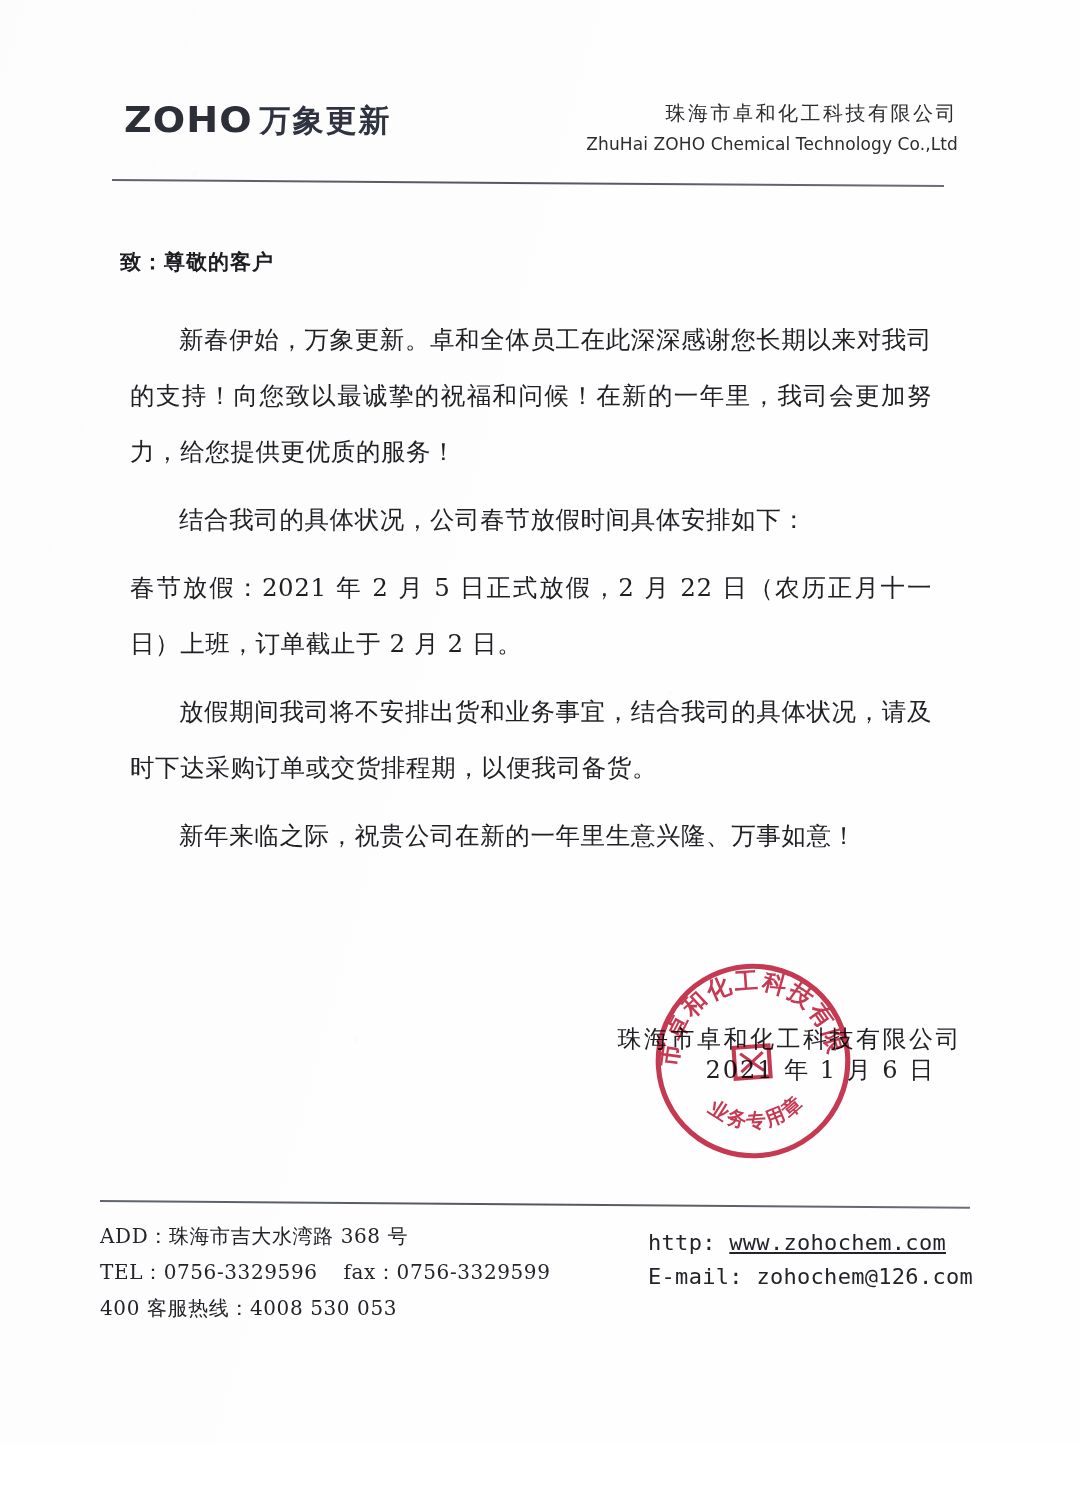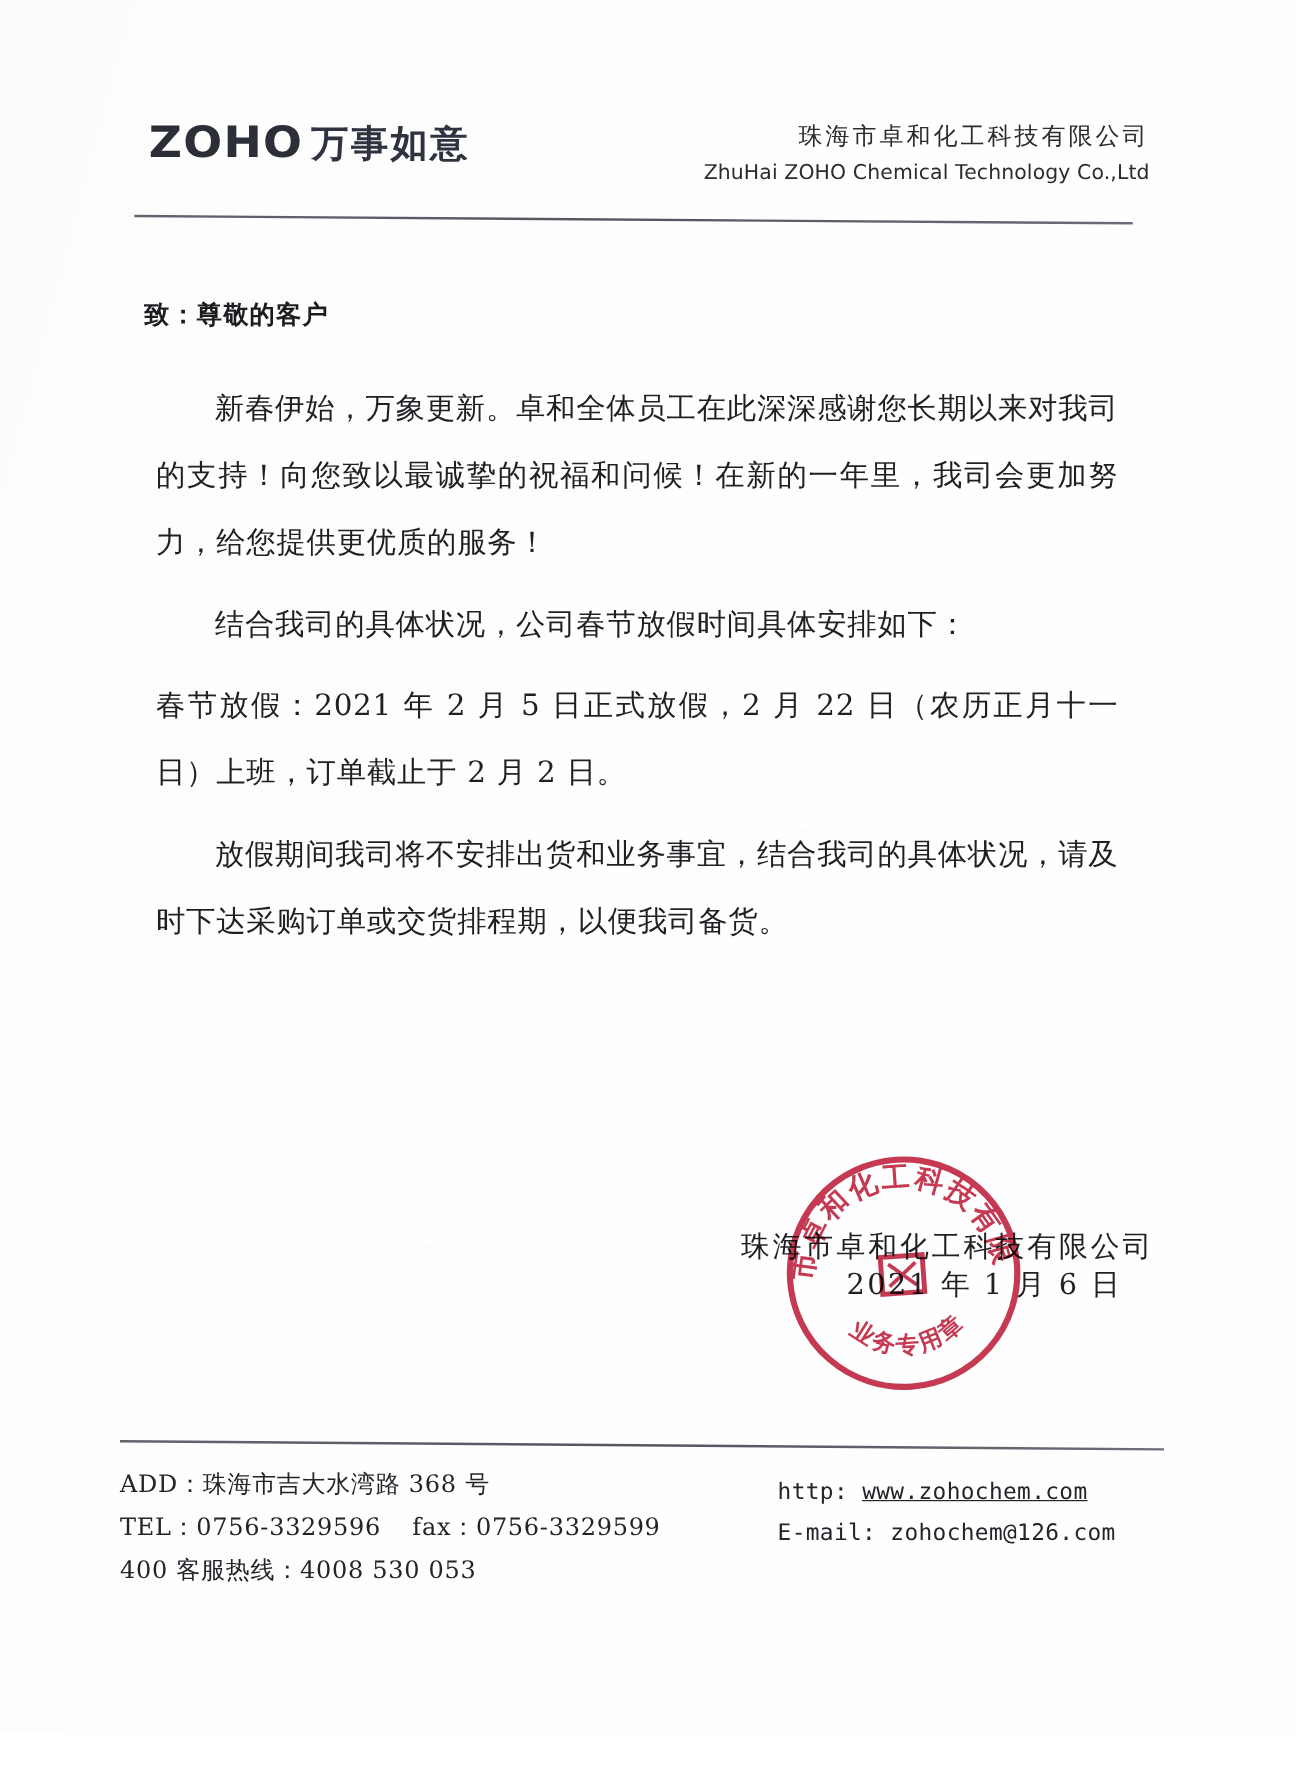--- a/index.html
+++ b/index.html
@@ -216,54 +216,55 @@
     color: #23232a;
     line-height: 36px;
     letter-spacing: 0.6px;
     filter: blur(0.2px);
   }
   .footer-right {
     position: absolute;
     left: 648px;
     top: 8px;
     font-family: "DejaVu Sans Mono", "Liberation Mono", monospace;
-    font-size: 19px;
+    font-size: 22px;
     color: #23232a;
     line-height: 34px;
     letter-spacing: 0.3px;
     filter: blur(0.2px);
   }
   .footer-right .url { text-decoration: underline; }
   .fl-row { white-space: pre; }
   .spacer-wide { display: inline-block; width: 26px; }
 </style>
 </head>
 <body>
 
 <div class="page">
 
   <div class="letterhead">
     <div class="logo-block">
       <span class="logo-mark">ZOHO</span>
-      <span class="logo-cn">万事如意</span>
+      <span class="logo-cn">万象更新</span>
     </div>
     <div class="company-block">
       <div class="company-cn">珠海市卓和化工科技有限公司</div>
       <div class="company-en">ZhuHai ZOHO Chemical Technology Co.,Ltd</div>
     </div>
   </div>
   <div class="rule rule-top"></div>
 
   <div class="salutation">致：尊敬的客户</div>
 
   <div class="body-copy">
     <p>新春伊始，万象更新。卓和全体员工在此深深感谢您长期以来对我司的支持！向您致以最诚挚的祝福和问候！在新的一年里，我司会更加努力，给您提供更优质的服务！</p>
     <p>结合我司的具体状况，公司春节放假时间具体安排如下：</p>
     <p class="no-indent">春节放假：2021 年 2 月 5 日正式放假，2 月 22 日（农历正月十一日）上班，订单截止于 2 月 2 日。</p>
     <p>放假期间我司将不安排出货和业务事宜，结合我司的具体状况，请及时下达采购订单或交货排程期，以便我司备货。</p>
+    <p>新年来临之际，祝贵公司在新的一年里生意兴隆、万事如意！</p>
   </div>
 
   <div class="signature">
     <div class="sig-company">珠海市卓和化工科技有限公司</div>
     <div class="sig-date">2021 年 1 月 6 日</div>
   </div>
 
   <div class="stamp">
     <svg viewBox="0 0 200 200" xmlns="http://www.w3.org/2000/svg" aria-hidden="true">
       <defs>

